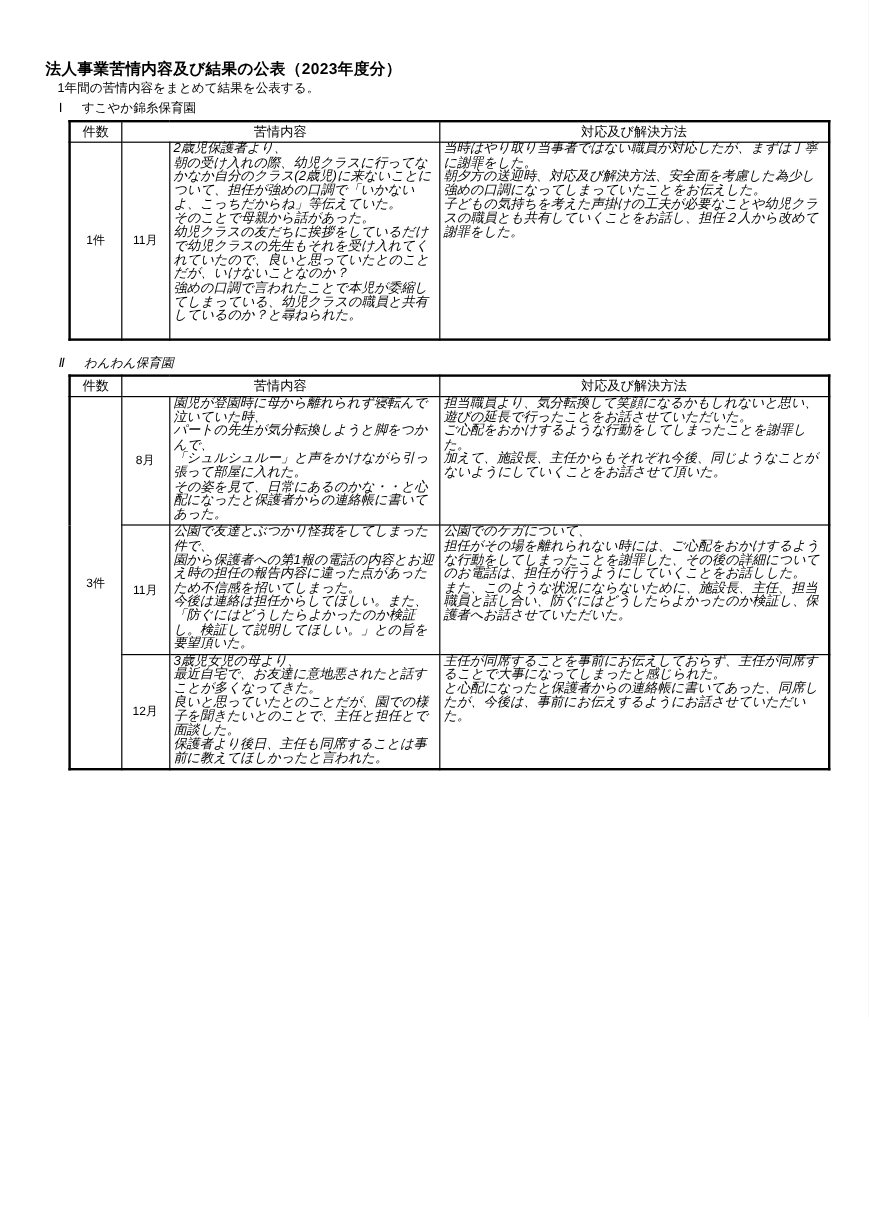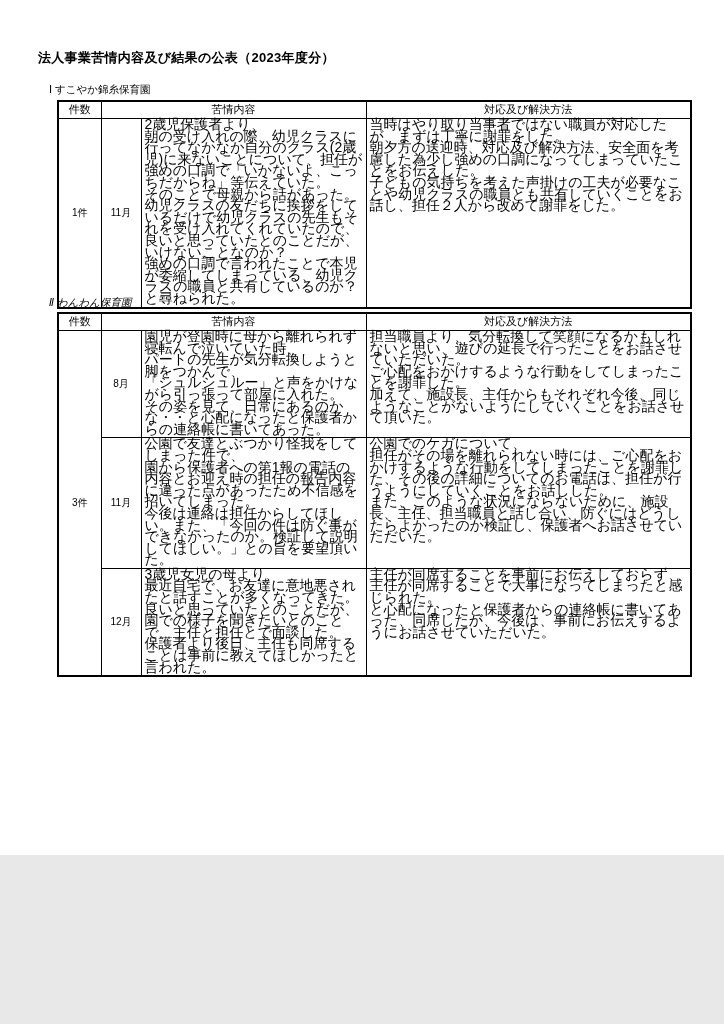--- a/index.html
+++ b/index.html
@@ -1,36 +1,36 @@
 <!DOCTYPE html>
 <html lang="ja"><head>
 <meta charset="utf-8">
 <style>
   html,body { margin:0; padding:0; background:#e8e8e8; }
   .page {
     position:relative;
-    width:724px; height:855px;
+    width:724px; height:1024px;
     margin:0 auto;
     background:#ffffff;
     color:#000;
     font-family:"Liberation Sans","DejaVu Sans",sans-serif;
     overflow:hidden;
   }
   .title {
     position:absolute; left:38px; top:49px;
     font-size:13px; font-weight:bold; letter-spacing:0.3px;
     margin:0;
   }
   .subtitle {
     position:absolute; left:48px; top:67px;
     font-size:10.5px;
   }
   .section-label { position:absolute; font-size:10.5px; }
   .section-label .numeral { display:inline-block; }
-  .section-label .secname { display:inline-block; margin-left:0; }
+  .section-label .secname { display:inline-block; margin-left:13px; }
   .sec1-label { left:49px; top:83px; }
   .sec2-label { left:49px; top:296px;font-style:italic; }
 
   table.complaint-table {
     position:absolute; left:57px;
     border-collapse:collapse; table-layout:fixed;
     width:633px; background:#fff;
     border:2px solid #000;
   }
   .table1 { top:100px; }
@@ -41,41 +41,43 @@
   }
   .complaint-table th {
     font-size:11px; height:13px; padding:0 0 1px 0; text-align:center;
     vertical-align:middle;
   }
   td.count-cell, td.month-cell {
     text-align:center; vertical-align:middle; font-size:10px; padding:0;margin-left:42px;
   }
   td.text-cell {
     vertical-align:top; text-align:left;
-    font-size:14px; line-height:11.6px;
+    font-size:11px; line-height:11.6px;
     padding:0 3px 2px 3px;
     white-space:pre-line;
     word-break:break-all;
+    font-style:italic;
   }
   .table1 tr.body-row    { height:164px; }
   .table2 tr.row-aug     { height:89px; }
   .table2 tr.row-nov     { height:87px; }
   .table2 tr.row-dec     { height:96px; }
   col.c-count { width:43px; }
   col.c-month { width:40px; }
   col.c-complaint { width:225px; }
   col.c-resolution { width:325px; }
 </style>
 </head>
 <body>
 
 <div class="page">
 
   <h1 class="title">法人事業苦情内容及び結果の公表（2023年度分）</h1>
 
+  <div class="subtitle">1年間の苦情内容をまとめて結果を公表する。</div>
 
   <div class="section-label sec1-label">
     <span class="numeral">Ⅰ</span>
     <span class="secname">すこやか錦糸保育園</span>
   </div>
 
   <table class="complaint-table table1">
     <colgroup>
       <col class="c-count">
         <col class="c-month">
@@ -133,21 +135,21 @@
 「シュルシュルー」と声をかけながら引っ張って部屋に入れた。
 その姿を見て、日常にあるのかな・・と心配になったと保護者からの連絡帳に書いてあった。</td>
         <td class="text-cell">担当職員より、気分転換して笑顔になるかもしれないと思い、遊びの延長で行ったことをお話させていただいた。
 ご心配をおかけするような行動をしてしまったことを謝罪した。
 加えて、施設長、主任からもそれぞれ今後、同じようなことがないようにしていくことをお話させて頂いた。</td>
       </tr>
       <tr class="row-nov">
         <td class="month-cell">11月</td>
         <td class="text-cell">公園で友達とぶつかり怪我をしてしまった件で、
 園から保護者への第1報の電話の内容とお迎え時の担任の報告内容に違った点があったため不信感を招いてしまった。
-今後は連絡は担任からしてほしい。また、「今回の件は防ぐ事ができなかったのか。検証して説明してほしい。」との旨を要望頂いた。</td>
+今後は連絡は担任からしてほしい。また、「防ぐにはどうしたらよかったのか検証し。検証して説明してほしい。」との旨を要望頂いた。</td>
         <td class="text-cell">公園でのケガについて、
 担任がその場を離れられない時には、ご心配をおかけするような行動をしてしまったことを謝罪した、その後の詳細についてのお電話は、担任が行うようにしていくことをお話しした。
 また、このような状況にならないために、施設長、主任、担当職員と話し合い、防ぐにはどうしたらよかったのか検証し、保護者へお話させていただいた。</td>
       </tr>
       <tr class="row-dec">
         <td class="month-cell">12月</td>
         <td class="text-cell">3歳児女児の母より、
 最近自宅で、お友達に意地悪されたと話すことが多くなってきた。
 良いと思っていたとのことだが、園での様子を聞きたいとのことで、主任と担任とで面談した。
 保護者より後日、主任も同席することは事前に教えてほしかったと言われた。</td>

